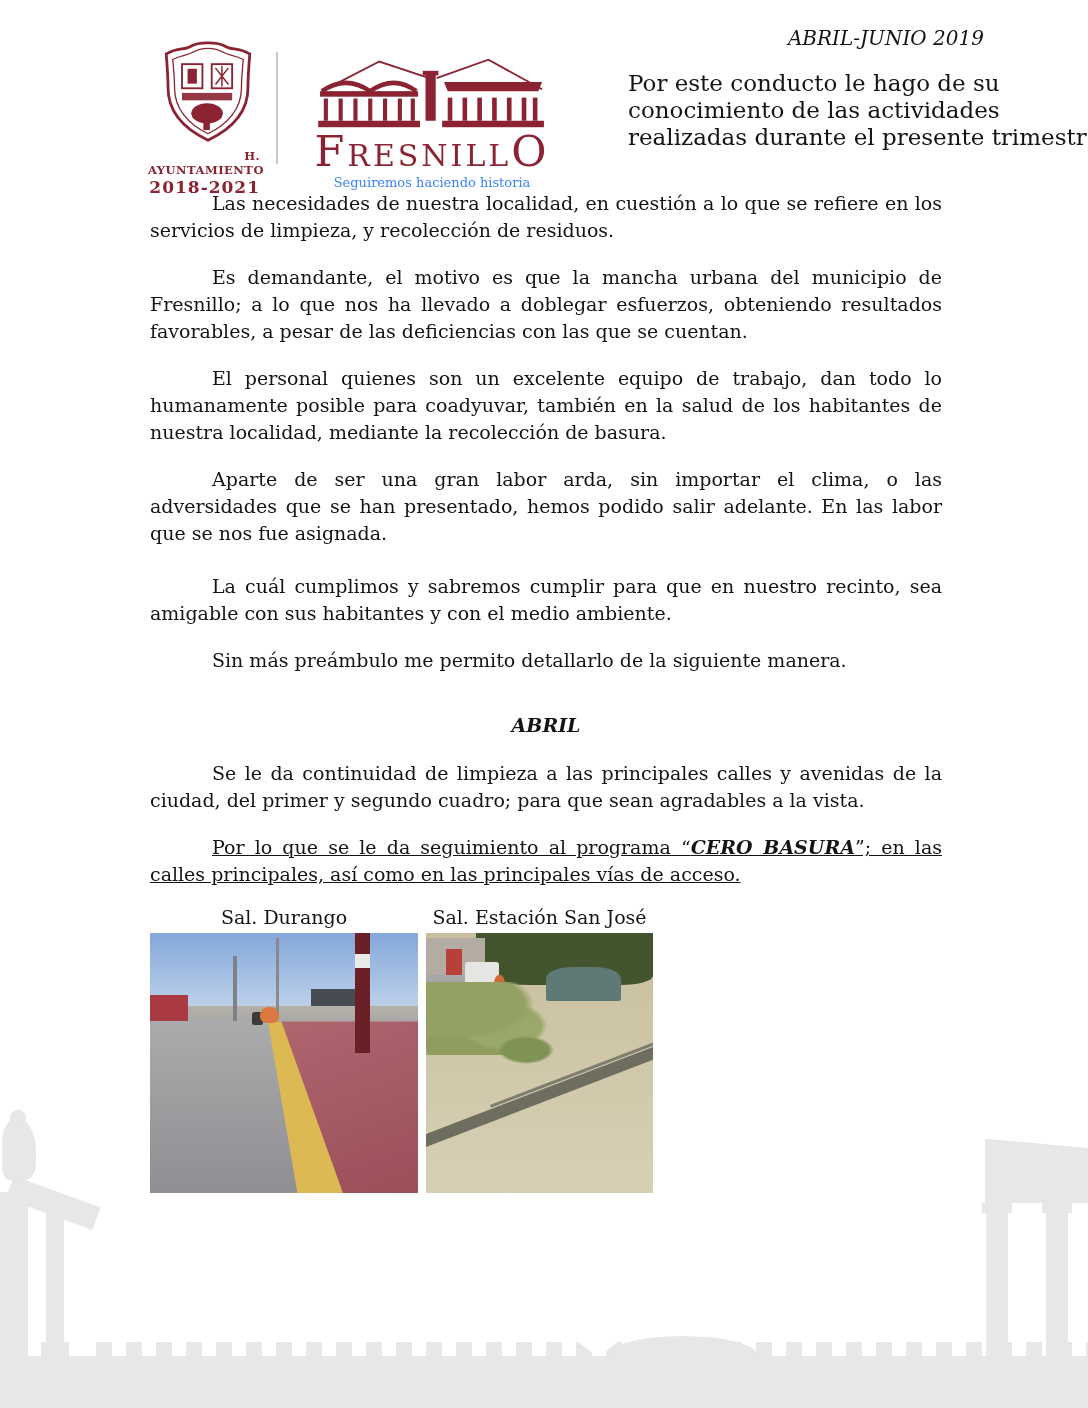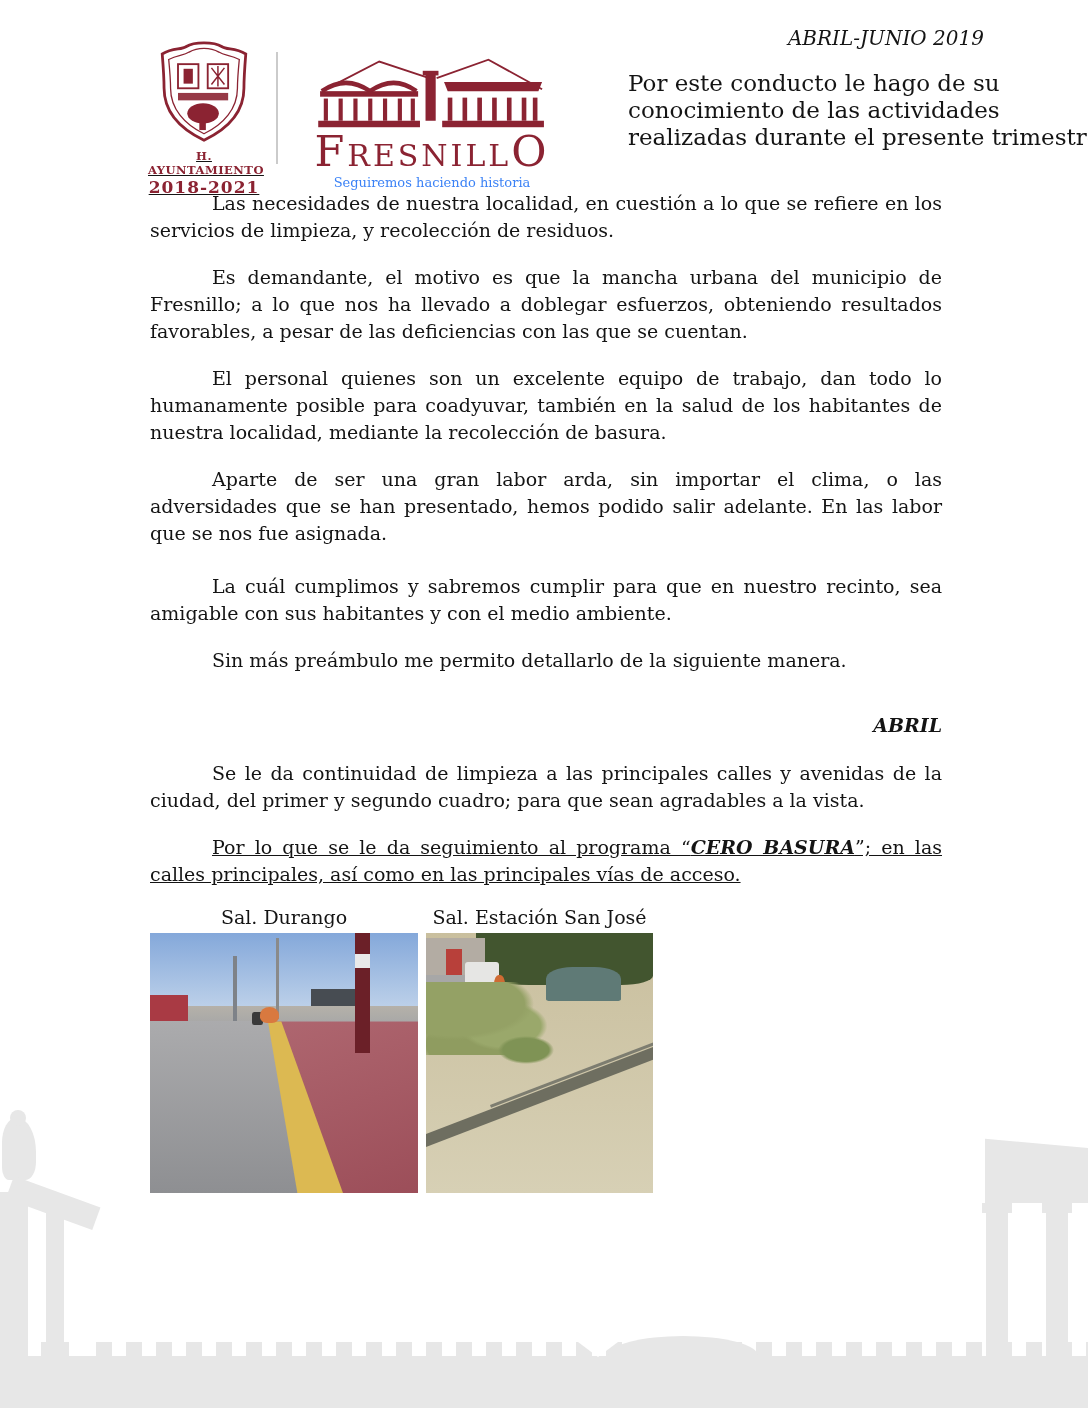--- a/index.html
+++ b/index.html
@@ -21,35 +21,35 @@
   .wm-base-l2{left:41px;top:1342px;width:28px;height:14px;}
   .wm-entab-r{left:985px;top:1136px;width:103px;height:67px;clip-path:polygon(0 4%,100% 18%,100% 100%,0 100%);}
   .wm-cap-r1{left:982px;top:1203px;width:30px;height:10px;}
   .wm-cap-r2{left:1042px;top:1203px;width:30px;height:10px;}
   .wm-col-r1{left:986px;top:1209px;width:22px;height:147px;}
   .wm-col-r2{left:1046px;top:1209px;width:22px;height:147px;}
 
   
   .period{position:absolute;top:26px;right:104px;font-size:20px;font-weight:normal;font-style:italic;z-index:2;}
   .logo-row{position:absolute;left:148px;top:38px;display:flex;align-items:flex-start;z-index:2;}
-  .shield-block{width:112px;text-align:center;padding-top:2px;text-decoration:underline;}
+  .shield-block{width:112px;text-align:right;padding-top:2px;}
   .shield-caption{font-size:11.5px;font-weight:bold;color:#8b2332;letter-spacing:.5px;margin-top:1px;}
   .shield-years{font-size:17px;font-weight:bold;color:#8b2332;letter-spacing:1px;}
   .logo-divider{width:2px;height:112px;background:#cbcbcb;margin:14px 20px 0 16px;}
   .brand-block{width:268px;text-align:center;padding-top:18px;}
   .brand-word{display:flex;justify-content:center;align-items:baseline;color:#8b2332;letter-spacing:3px;margin-top:-4px;line-height:1;}
   .brand-word .big{font-size:43px;}
   .brand-word .mid{font-size:30px;}
   .brand-tagline{font-size:13px;color:#3b82f6;margin-top:2px;}
   .intro-note{position:absolute;left:628px;top:70px;font-size:23px;line-height:27px;z-index:2;white-space:nowrap;}
 
   
   .content{position:absolute;left:150px;top:190px;width:792px;z-index:1;}
   .para{font-size:19px;line-height:27px;text-align:justify;text-indent:62px;margin:0 0 20px 0;}
-  .section-title{font-size:19px;font-weight:bold;font-style:italic;text-align:right;margin:40px 0 24px 0;}
+  .section-title{font-size:19px;font-weight:bold;font-style:italic;text-align:center;margin:40px 0 24px 0;}
   .boldital{font-weight:bold;font-style:italic;}
 
   
   .photos-row{display:flex;margin-top:16px;}
   .photo-col{display:flex;flex-direction:column;}
   .col1{width:268px;}
   .col2{width:227px;margin-left:8px;}
   .col3{width:268px;margin-left:25px;}
   .photo-caption{font-size:19px;line-height:26px;text-align:center;margin-bottom:3px;white-space:nowrap;}
   .photo{width:100%;height:260px;position:relative;overflow:hidden;}

